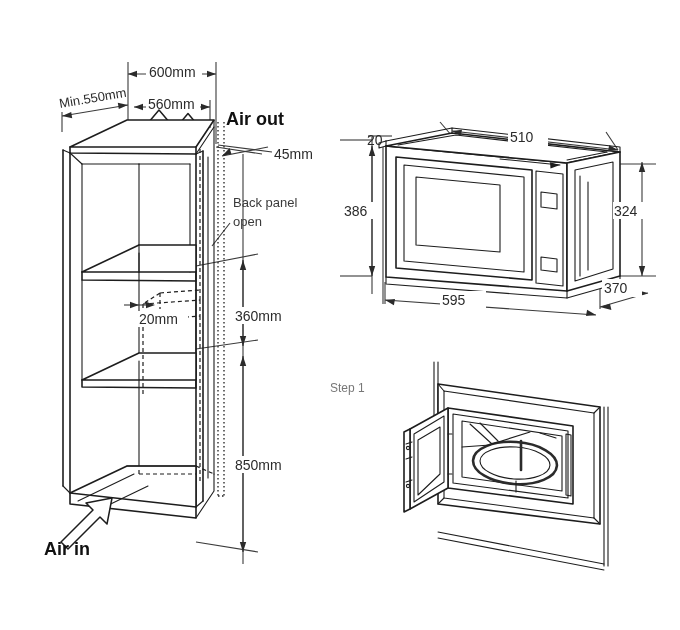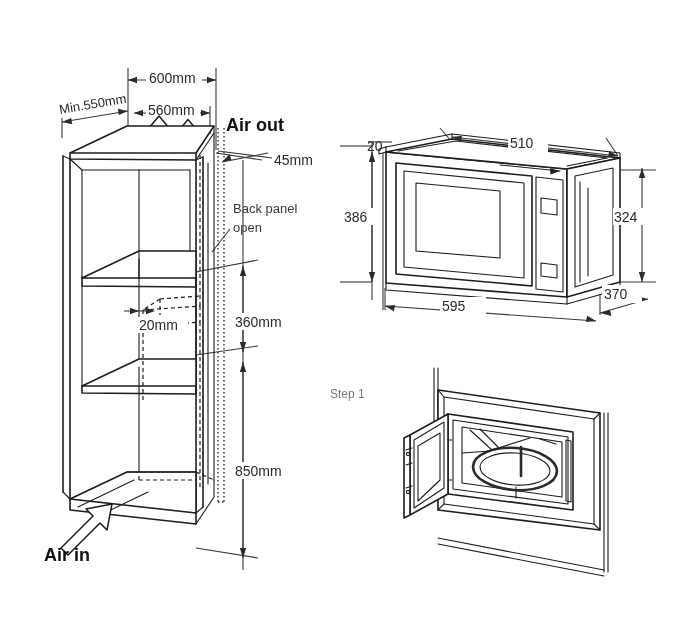--- a/index.html
+++ b/index.html
@@ -1,18 +1,18 @@
 <!DOCTYPE html>
 <html><head>
 <meta charset="utf-8">
 <style>
   html,body{margin:0;padding:0;background:#ffffff;}
   body{width:680px;height:630px;position:relative;overflow:hidden;
        font-family:"Liberation Sans",sans-serif;color:#1a1a1a;}
-  #stage{position:absolute;left:0;top:10px;width:680px;height:452px;}
+  #stage{position:absolute;left:0;top:4px;width:680px;height:452px;}
   svg{position:absolute;left:0;top:0;}
   text{font-family:"Liberation Sans",sans-serif;fill:#2b2b2b;}
   .dimtxt{font-size:14px;}
   .dimtxt-sm{font-size:13px;}
   .bigtxt{font-size:18px;font-weight:bold;fill:#111;}
   .notetxt{font-size:13px;fill:#3a3a3a;}
   .steptxt{font-size:12px;fill:#777;}
   .ln{stroke:#1d1d1d;fill:none;stroke-width:1.6;stroke-linejoin:round;stroke-linecap:round;}
   .ln-t{stroke:#1d1d1d;fill:none;stroke-width:1.1;stroke-linejoin:round;stroke-linecap:round;}
   .ln-h{stroke:#2b2b2b;fill:none;stroke-width:2.6;stroke-linejoin:round;stroke-linecap:round;}

